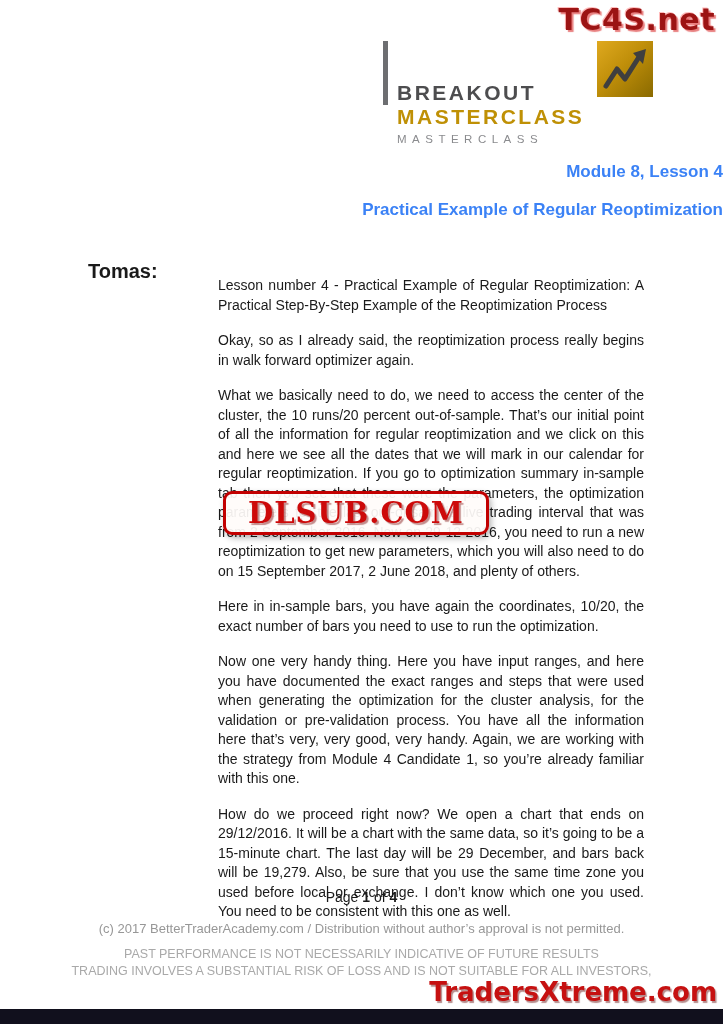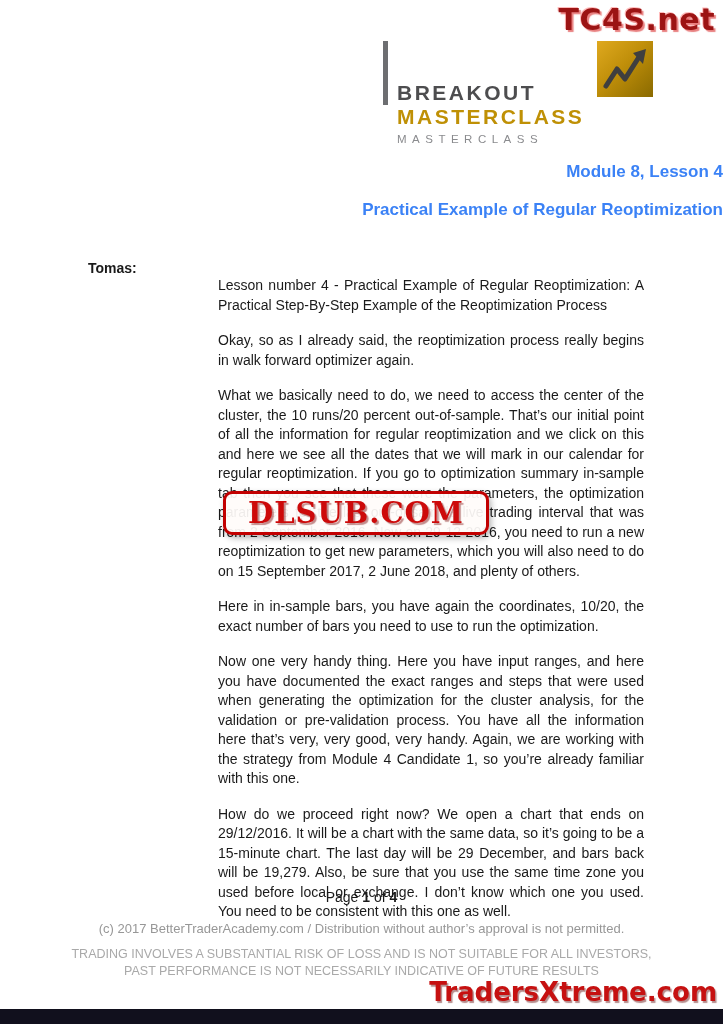--- a/index.html
+++ b/index.html
@@ -29,21 +29,21 @@
     display:flex;align-items:center;justify-content:center;
   }
 
   
   .title1,.title2{position:absolute;left:0;width:100%;text-align:right;font-size:17px;font-weight:bold;color:#3b82f6;}
   .title1{top:162px;}
   .title2{top:200px;}
 
   
   .transcript{position:absolute;left:88px;top:260px;width:556px;display:flex;}
-  .speaker{width:130px;font-size:14px;font-weight:bold;flex-shrink:0;}
+  .speaker{width:130px;font-size:20px;font-weight:bold;flex-shrink:0;}
   .paras{width:426px;font-size:14px;line-height:19.5px;text-align:justify;}
   .paras p{margin:16px 0 10px 0;}
 
   
   .dlsub{
     position:absolute;left:223px;top:491px;width:260px;height:38px;
     border:3px solid #c20000;border-radius:9px;
     background:rgba(255,252,250,0.93);
     display:flex;align-items:center;justify-content:center;
     font-family:"DejaVu Serif",serif;font-size:29px;font-weight:bold;
@@ -101,21 +101,21 @@
     </div>
   </div>
 
   <div class="dlsub">DLSUB.COM</div>
 
   <div class="pageno"><span>Page </span><b>1</b><span> of </span><b>4</b></div>
 
   <div class="copyright">(c) 2017 BetterTraderAcademy.com / Distribution without author’s approval is not permitted.</div>
 
   <div class="disclaimer">
+    <div>PAST PERFORMANCE IS NOT NECESSARILY INDICATIVE OF FUTURE RESULTS</div>
     <div>TRADING INVOLVES A SUBSTANTIAL RISK OF LOSS AND IS NOT SUITABLE FOR ALL INVESTORS,</div>
-    <div>PAST PERFORMANCE IS NOT NECESSARILY INDICATIVE OF FUTURE RESULTS</div>
   </div>
 
   <div class="tx">TradersXtreme.com</div>
 
   <div class="bottombar"></div>
 
 </div>
 
 </body></html>

